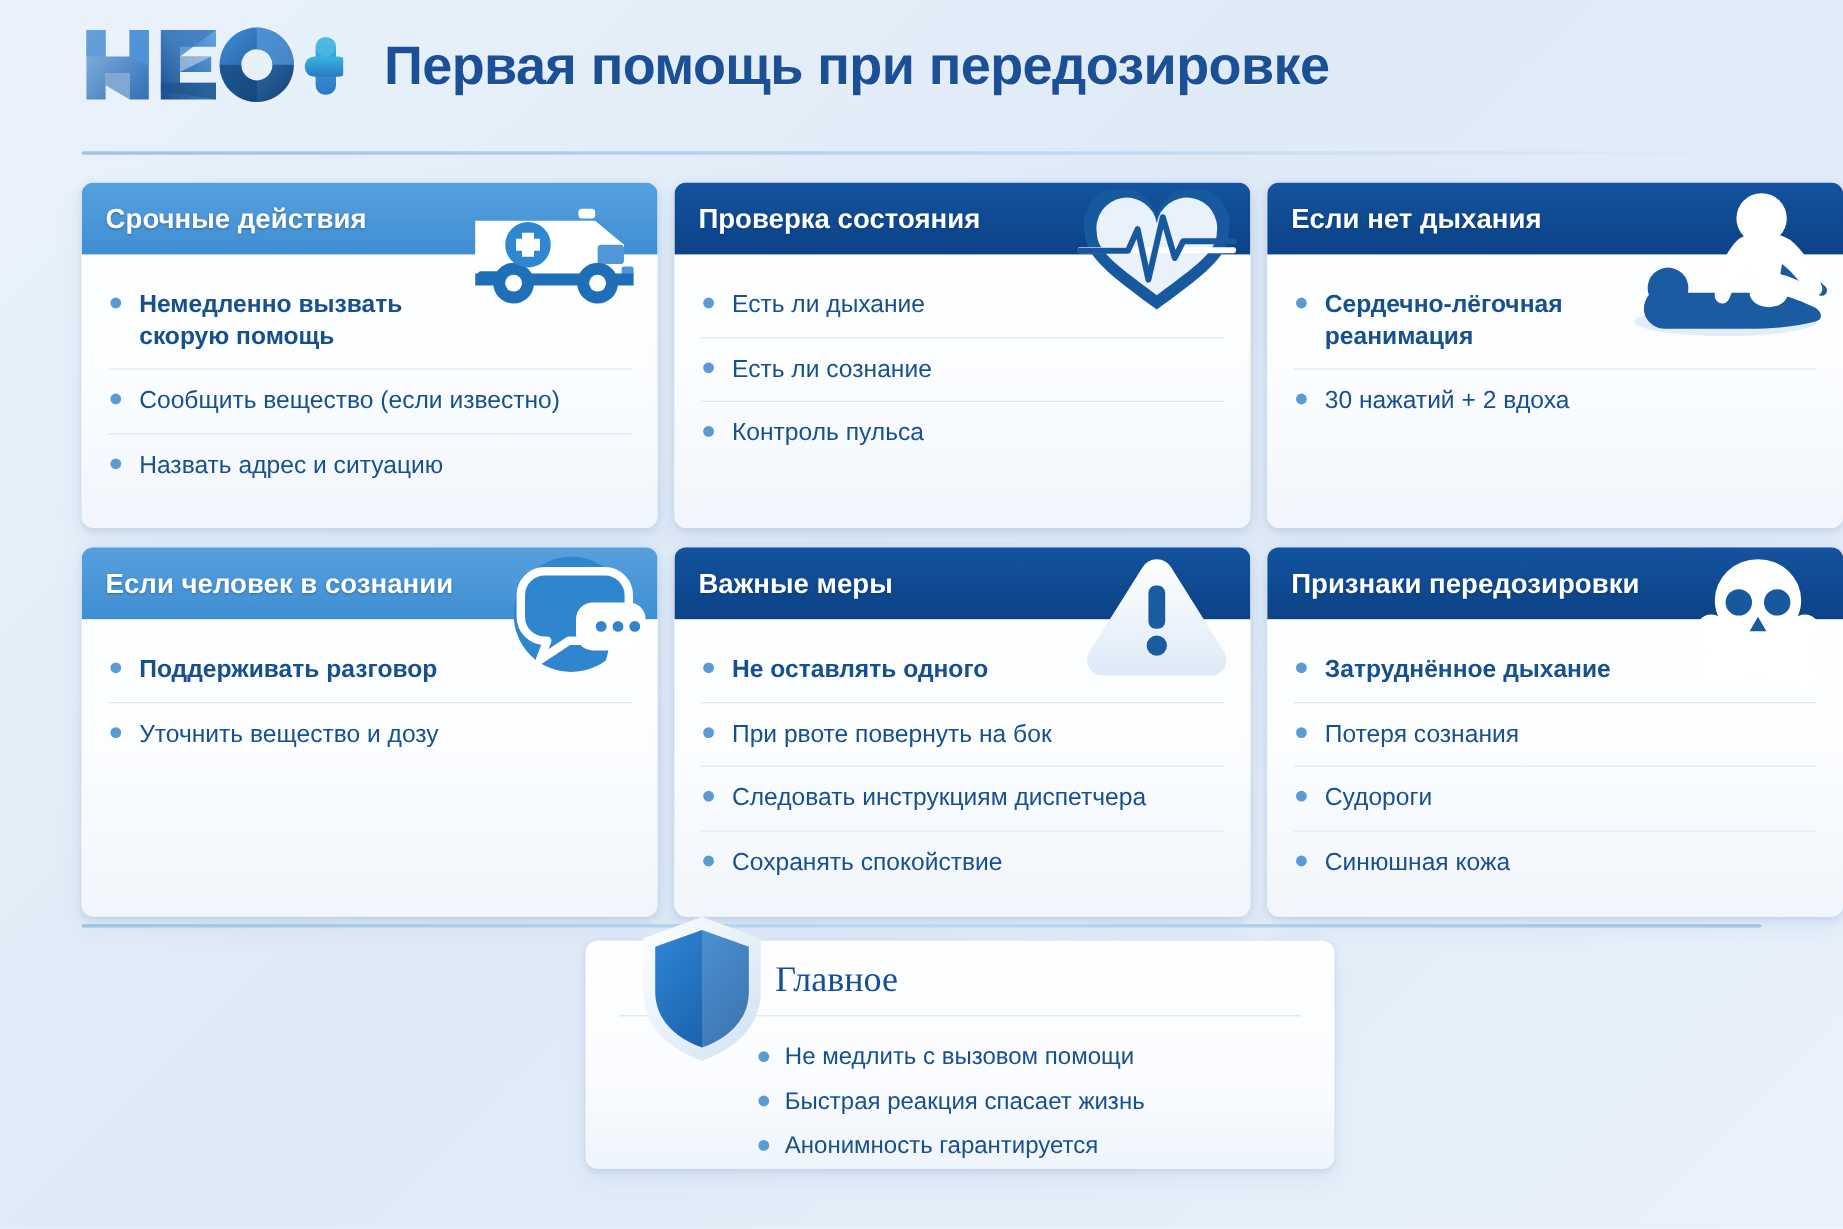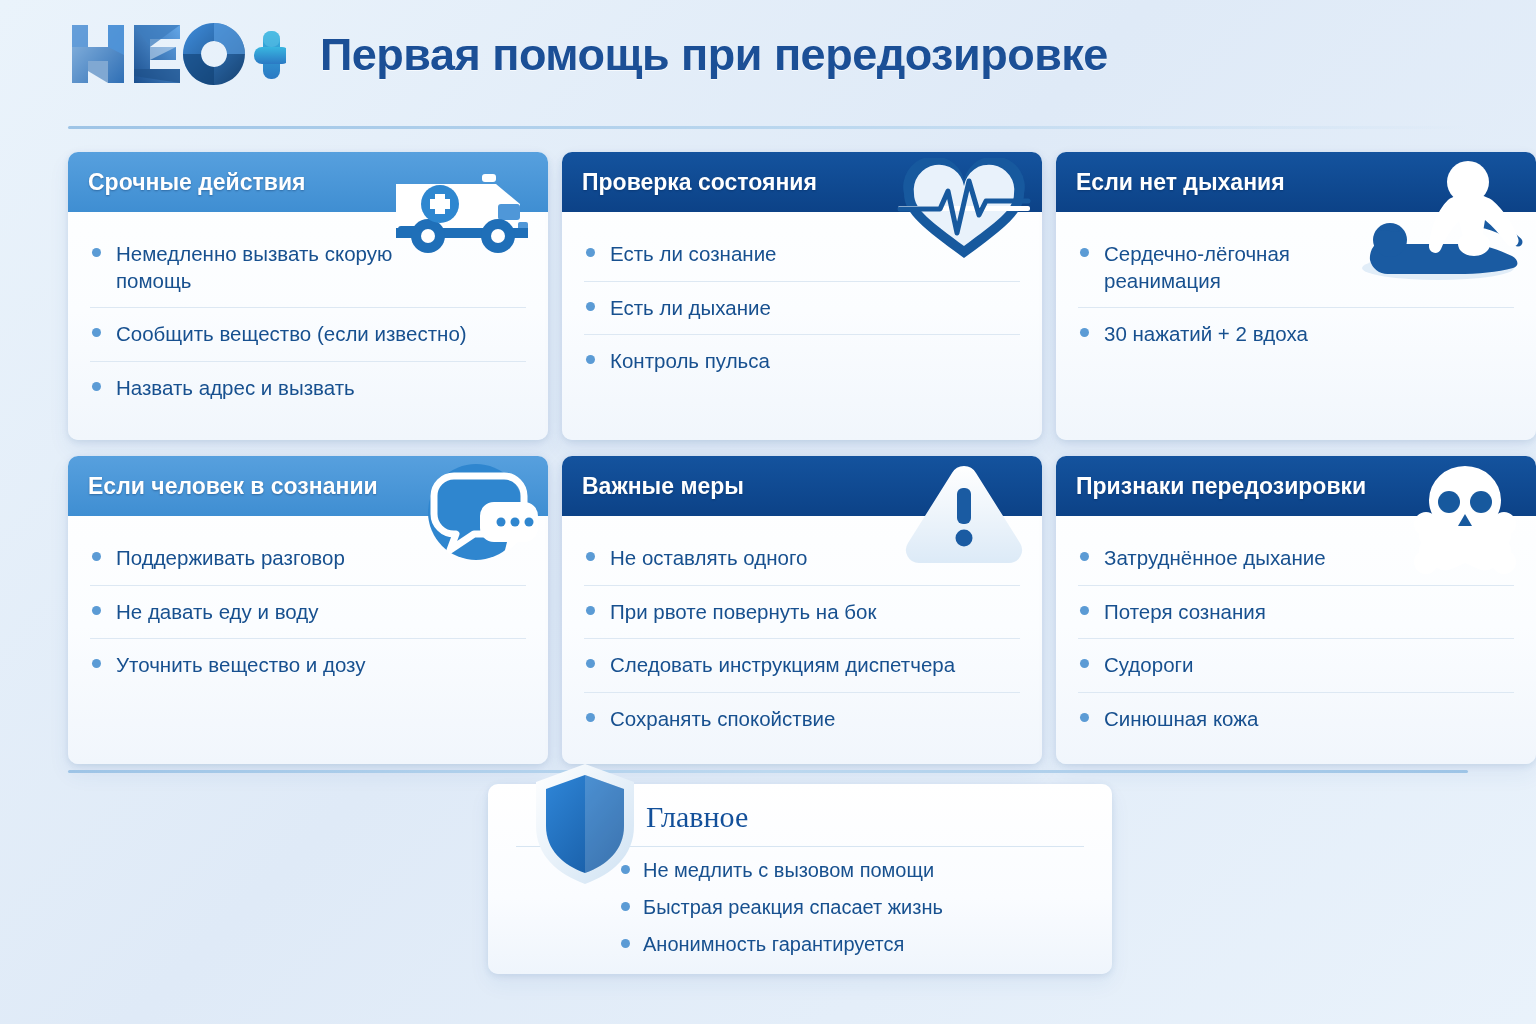--- a/index.html
+++ b/index.html
@@ -49,37 +49,37 @@
     position:relative;padding:13px 0 13px 26px;
     font-size:20.5px;color:#17508f;line-height:1.3;
     border-bottom:1px solid #dde8f3;
   }
   ul.items li:last-child{border-bottom:none;}
   ul.items li::before{
     content:"";position:absolute;left:2px;top:20px;width:9px;height:9px;
     border-radius:50%;background:#5b9bd5;
   }
   
-  .pad-icon li:first-child{padding-right:120px;}
+  .pad-icon li:first-child{padding-right:120px;font-weight:bold;}
 
   
   .rule-bottom{position:absolute;left:68px;right:68px;top:770px;height:3px;
     background:linear-gradient(90deg,#9ec4e6 0%,#bcd8ef 50%,#9ec4e6 100%);border-radius:2px;}
   .summary{
     position:absolute;left:488px;top:784px;width:624px;height:190px;
     background:linear-gradient(180deg,#ffffff 0%,#fafcff 60%,#eff5fc 100%);
     border-radius:10px;box-shadow:0 2px 6px rgba(40,90,150,.12),0 10px 22px rgba(40,90,150,.06);
     padding:18px 28px 0 28px;box-sizing:border-box;
   }
   .summary h2{
     margin:0 0 0 130px;font-family:"Liberation Serif","DejaVu Serif",serif;
     font-size:30px;font-weight:normal;color:#13509a;line-height:1;
   }
   .sum-rule{margin:14px 0 4px 0;height:1px;background:#d7e5f2;}
-  .summary ul{list-style:none;margin:5px;padding:0 0 0 100px;}
+  .summary ul{list-style:none;margin:16px;padding:0 0 0 100px;}
   .summary li{position:relative;padding:6px 0 6px 22px;font-size:20px;color:#17508f;line-height:1.25;}
   .summary li::before{content:"";position:absolute;left:0;top:13px;width:9px;height:9px;border-radius:50%;background:#5b9bd5;}
   .shield{position:absolute;left:42px;top:-22px;width:110px;height:124px;}
 </style>
 </head>
 <body>
 
 <div class="page">
 
   <div class="header">
@@ -142,39 +142,39 @@
         <circle cx="116" cy="78" r="17" fill="#1f6fb8"></circle>
           <circle cx="116" cy="78" r="7" fill="#ffffff"></circle>
         <circle cx="58" cy="46" r="19" fill="#2e87d0"></circle>
         <path d="M53 36 h10 v5 h5 v10 h-5 v5 h-10 v-5 h-5 v-10 h5 Z" fill="#ffffff"></path>
         <rect x="16" y="68" width="22" height="6" rx="3" fill="#1f6fb8"></rect>
       </svg>
       <div class="card-body">
         <ul class="items pad-icon">
           <li>Немедленно вызвать скорую помощь</li>
           <li>Сообщить вещество (если известно)</li>
-          <li>Назвать адрес и вызвать</li>
+          <li>Назвать адрес и ситуацию</li>
         </ul>
       </div>
     </div>
 
     <div class="card">
       <div class="card-head head-dark">
         <h2>Проверка состояния</h2>
       </div>
       <svg class="card-icon" style="right:10px;top:6px;width:136px;height:112px;" viewBox="0 0 136 112">
         <path d="M68 100 C 30 72 8 56 8 36 A26 26 0 0 1 68 22 A26 26 0 0 1 128 36 C128 56 106 72 68 100 Z" fill="#17599e"></path>
         <path d="M68 88 C 36 64 18 52 18 36 A18 18 0 0 1 68 28 A18 18 0 0 1 118 36 C118 52 100 64 68 88 Z" fill="#e9f2fb"></path>
         <rect x="2" y="48" width="132" height="5" rx="2" fill="#ffffff"></rect>
         <path d="M4 51 H44 l8 -18 l9 42 l12 -52 l10 34 l7 -14 h42" fill="none" stroke="#17599e" stroke-width="5" stroke-linejoin="round" stroke-linecap="round"></path>
       </svg>
       <div class="card-body">
         <ul class="items">
+          <li>Есть ли дыхание</li>
           <li>Есть ли сознание</li>
-          <li>Есть ли дыхание</li>
           <li>Контроль пульса</li>
         </ul>
       </div>
     </div>
 
     <div class="card">
       <div class="card-head head-dark">
         <h2>Если нет дыхания</h2>
       </div>
       <svg class="card-icon" style="right:2px;top:4px;width:180px;height:140px;" viewBox="0 0 180 140">
@@ -203,21 +203,20 @@
         <circle cx="58" cy="52" r="48" fill="#2f86cf"></circle>
         <path d="M36 16 h50 a20 20 0 0 1 20 20 v18 a20 20 0 0 1 -20 20 H56 l-24 16 l6 -16 h-2 a20 20 0 0 1 -20 -20 V36 a20 20 0 0 1 20 -20 Z" fill="none" stroke="#ffffff" stroke-width="7" stroke-linejoin="round"></path>
         <path d="M76 42 h30 a14 14 0 0 1 14 14 v12 a14 14 0 0 1 -14 14 h-6 l-14 12 l3 -12 h-13 a14 14 0 0 1 -14 -14 V56 a14 14 0 0 1 14 -14 Z" fill="#ffffff"></path>
         <circle cx="83" cy="62" r="4.5" fill="#2f86cf"></circle>
         <circle cx="97" cy="62" r="4.5" fill="#2f86cf"></circle>
         <circle cx="111" cy="62" r="4.5" fill="#2f86cf"></circle>
       </svg>
       <div class="card-body">
         <ul class="items pad-icon">
           <li>Поддерживать разговор</li>
-          <li>Не давать еду и воду</li>
           <li>Уточнить вещество и дозу</li>
         </ul>
       </div>
     </div>
 
     <div class="card">
       <div class="card-head head-dark">
         <h2>Важные меры</h2>
       </div>
       <svg class="card-icon" style="right:16px;top:4px;width:124px;height:110px;" viewBox="0 0 124 110">

